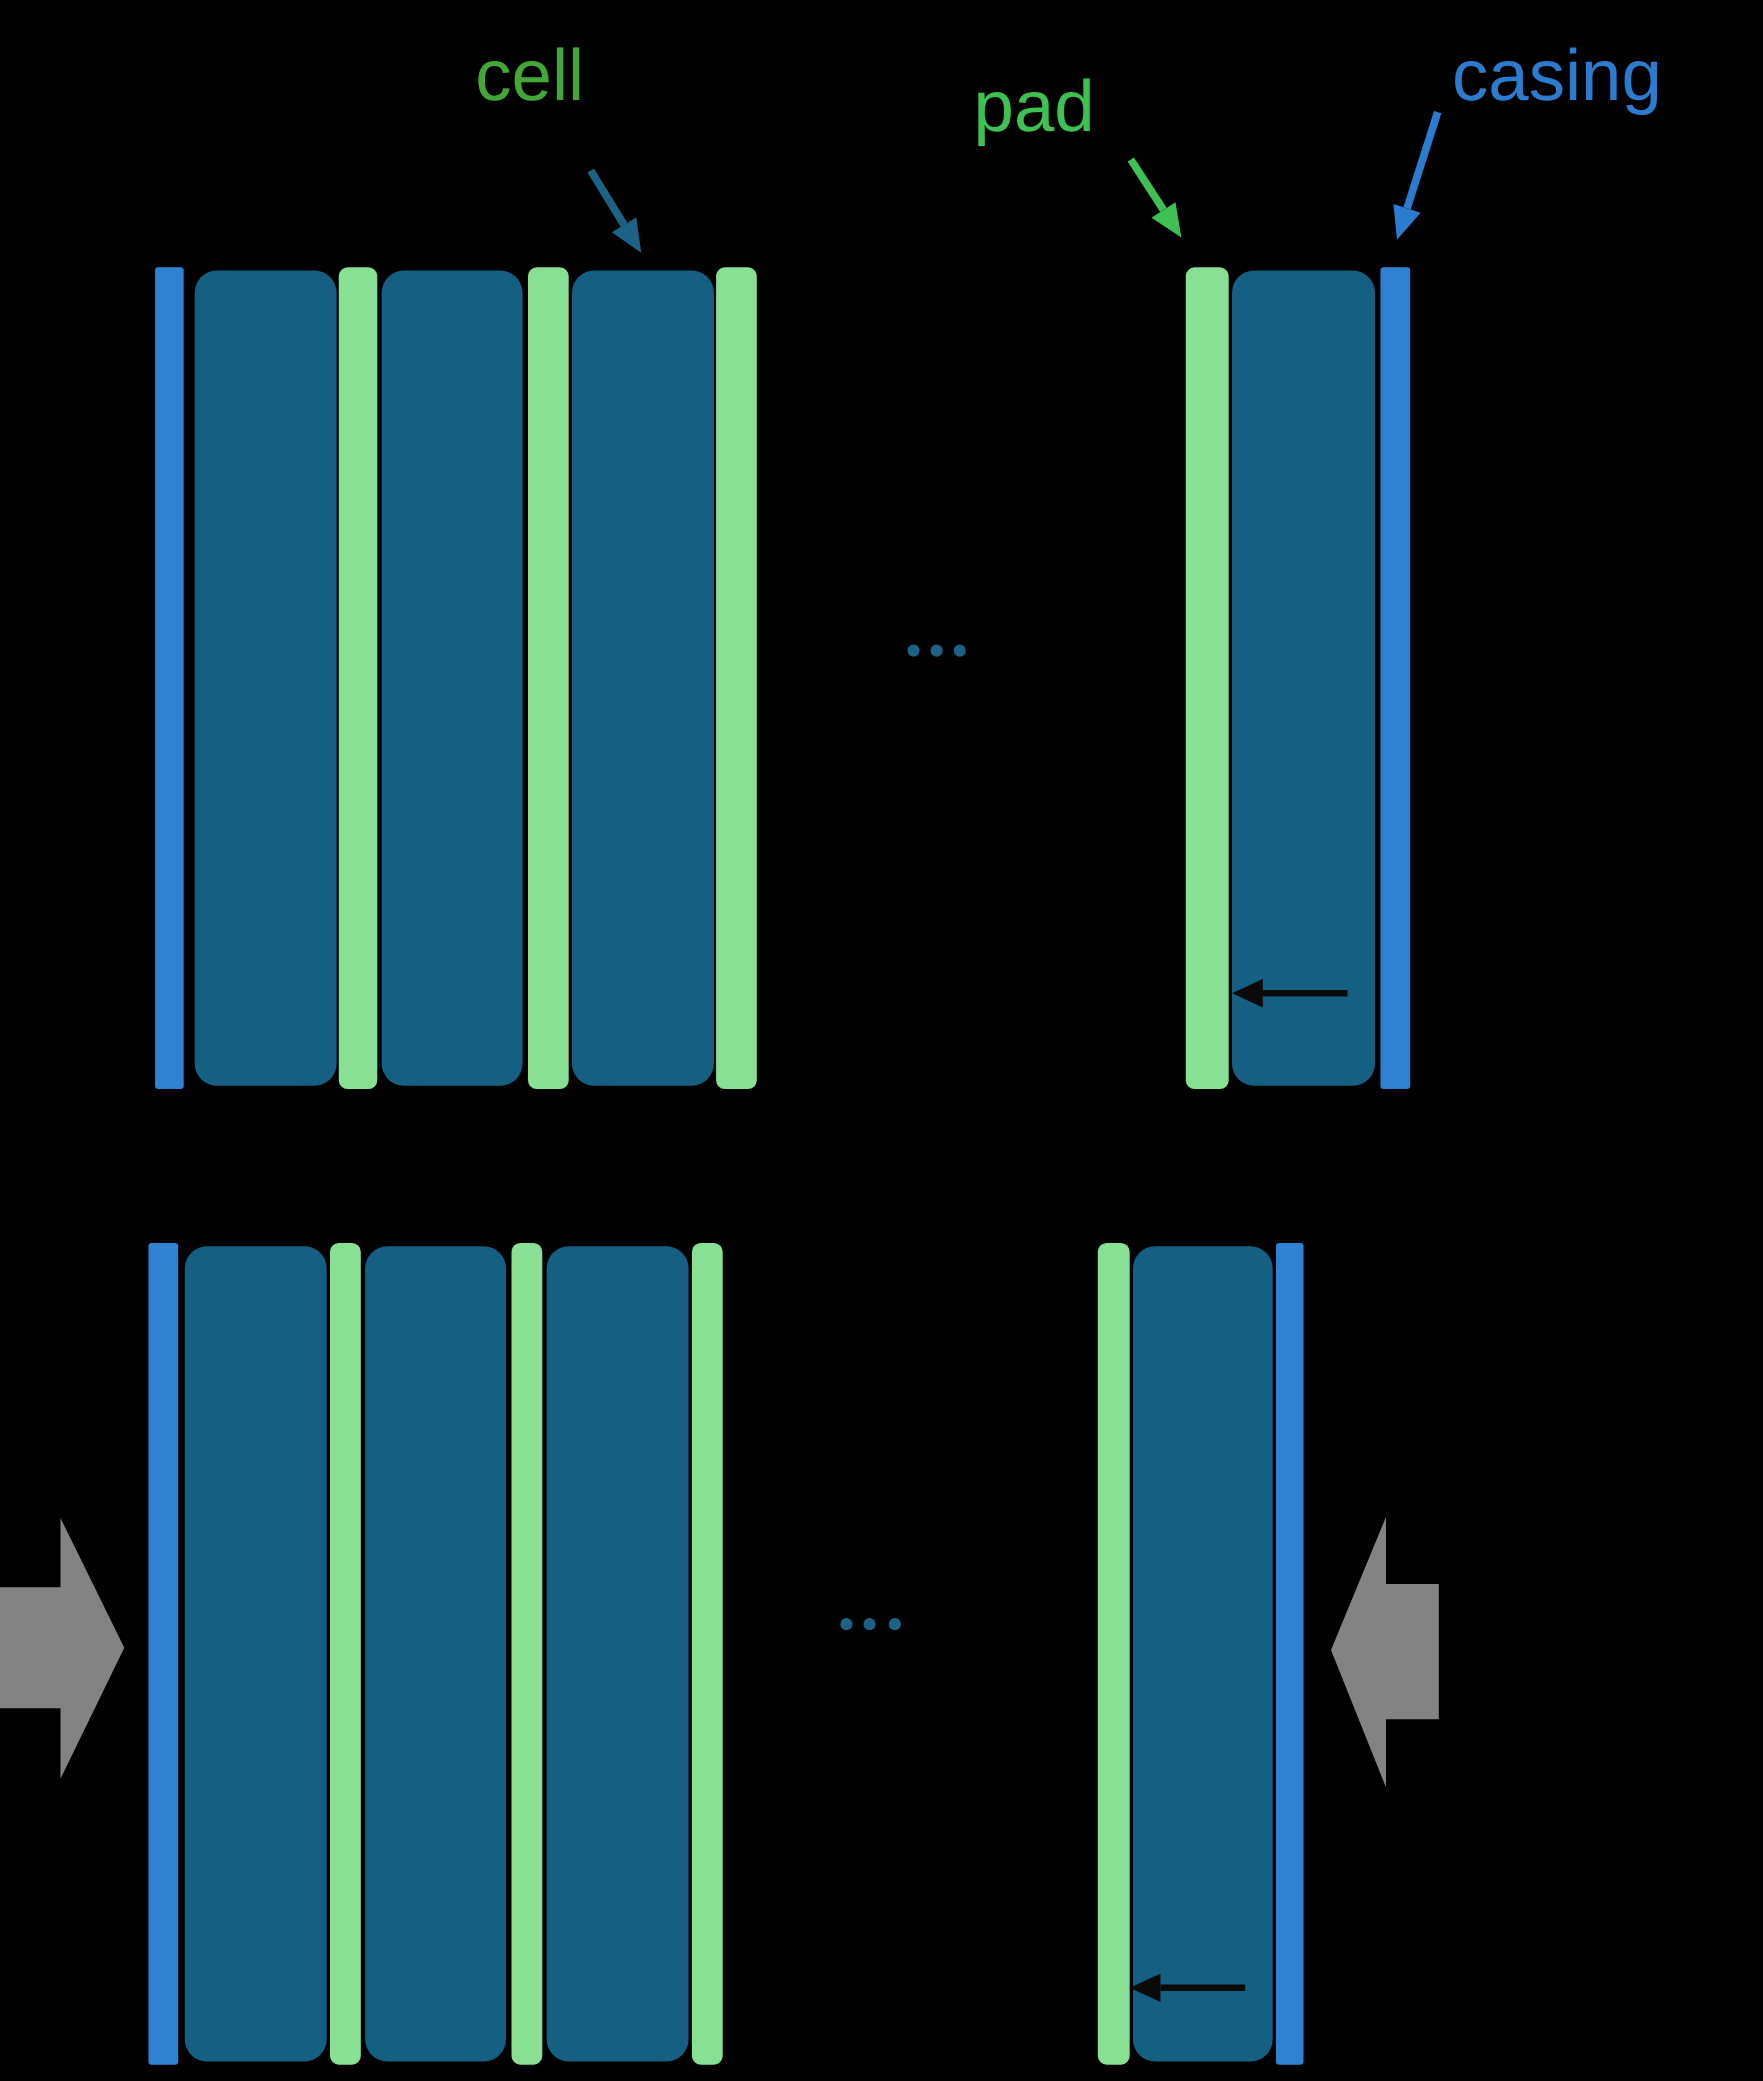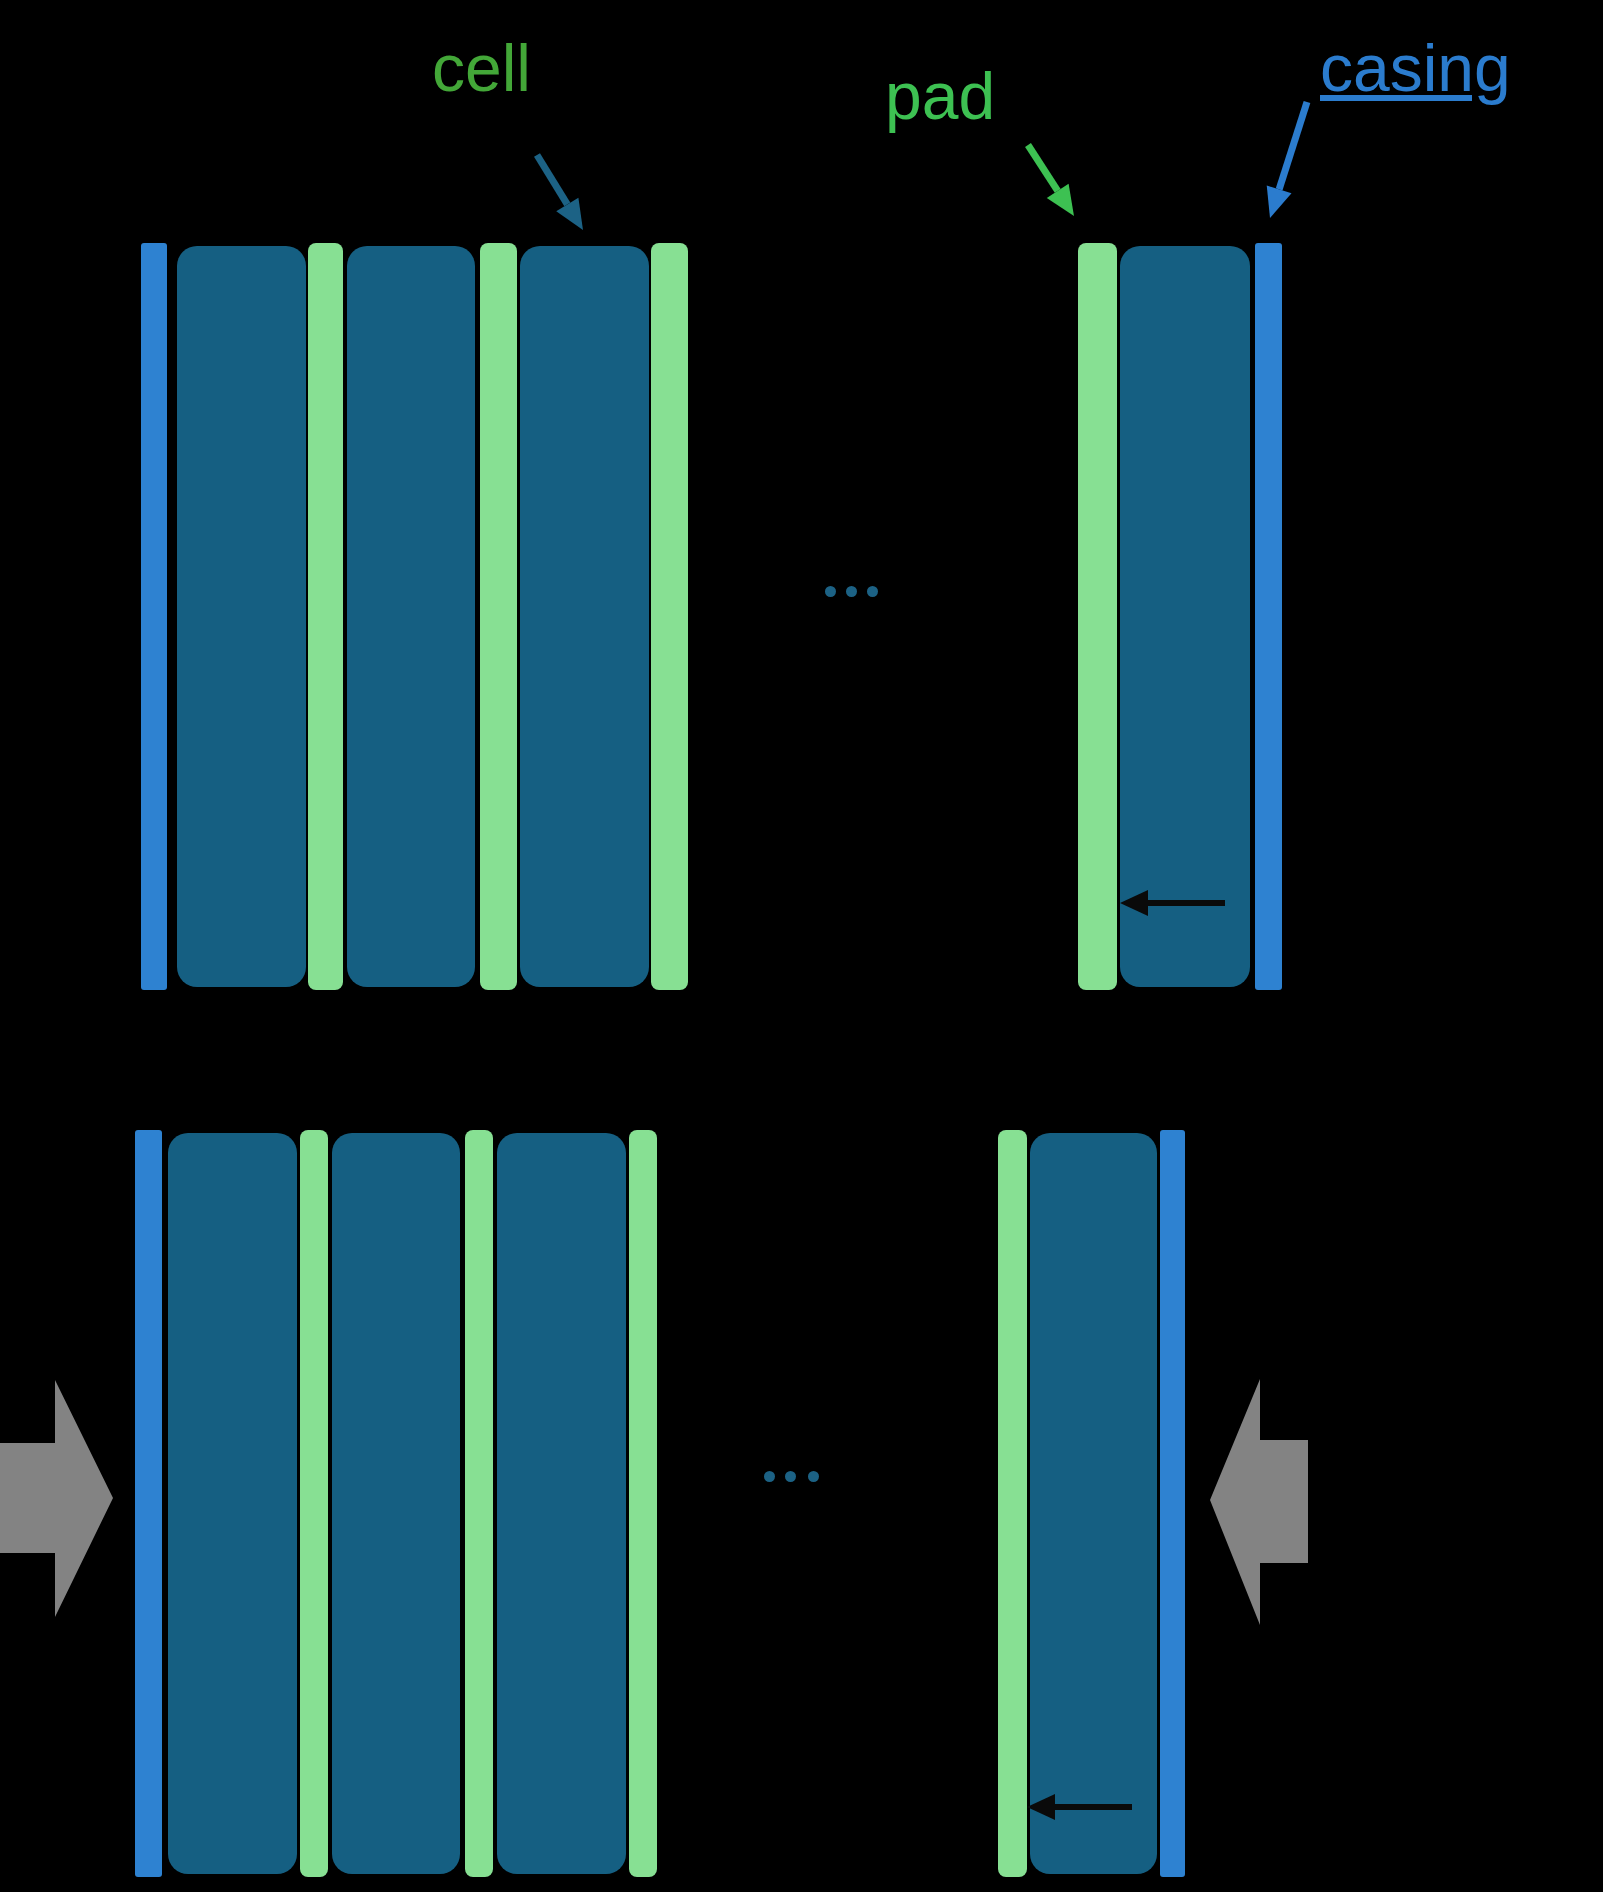--- a/index.html
+++ b/index.html
@@ -50,21 +50,21 @@
       <g>
         <line x1="1132" y1="1807" x2="1055" y2="1807" stroke="#0A0A0A" stroke-width="6"></line>
         <polygon points="1027,1807 1055,1794 1055,1820" fill="#0A0A0A"></polygon>
       </g>
       <polygon points="0,1443 55,1443 55,1380 113,1498 55,1617 55,1553 0,1553" fill="#838383"></polygon>
       <polygon points="1308,1440 1260,1440 1260,1379 1210,1500 1260,1625 1260,1563 1308,1563" fill="#838383"></polygon>
     </svg>
 
   <div class="label" id="label-cell" style="left: 432px; top: 35px; color: rgb(67, 167, 56);">cell</div>
   <div class="label" id="label-pad" style="left: 885px; top: 35px; color: rgb(61, 193, 82); margin-top: 28px;">pad</div>
-  <div class="label" id="label-casing" style="left: 1320px; top: 35px; color: rgb(43, 124, 206); text-decoration: underline;">casing</div>
+  <div class="label" id="label-casing" style="left: 1320px; top: 35px; color: rgb(43, 124, 206);">casing</div>
 
   <div class="row" id="row-0">
       <div class="seg casing" style="left: 141px; top: 243px; width: 26px; height: 747px; background: rgb(46, 130, 209);"></div>
       <div class="seg cell" style="left: 177px; top: 246px; width: 129px; height: 741px; background: rgb(21, 95, 130);"></div>
       <div class="seg pad" style="left: 308px; top: 243px; width: 35px; height: 747px; background: rgb(135, 224, 147);"></div>
       <div class="seg cell" style="left: 347px; top: 246px; width: 128px; height: 741px; background: rgb(21, 95, 130);"></div>
       <div class="seg pad" style="left: 480px; top: 243px; width: 37px; height: 747px; background: rgb(135, 224, 147);"></div>
       <div class="seg cell" style="left: 520px; top: 246px; width: 129px; height: 741px; background: rgb(21, 95, 130);"></div>
       <div class="seg pad" style="left: 651px; top: 243px; width: 37px; height: 747px; background: rgb(135, 224, 147);"></div>
       <div class="seg pad" style="left: 1078px; top: 243px; width: 39px; height: 747px; background: rgb(135, 224, 147);"></div>

